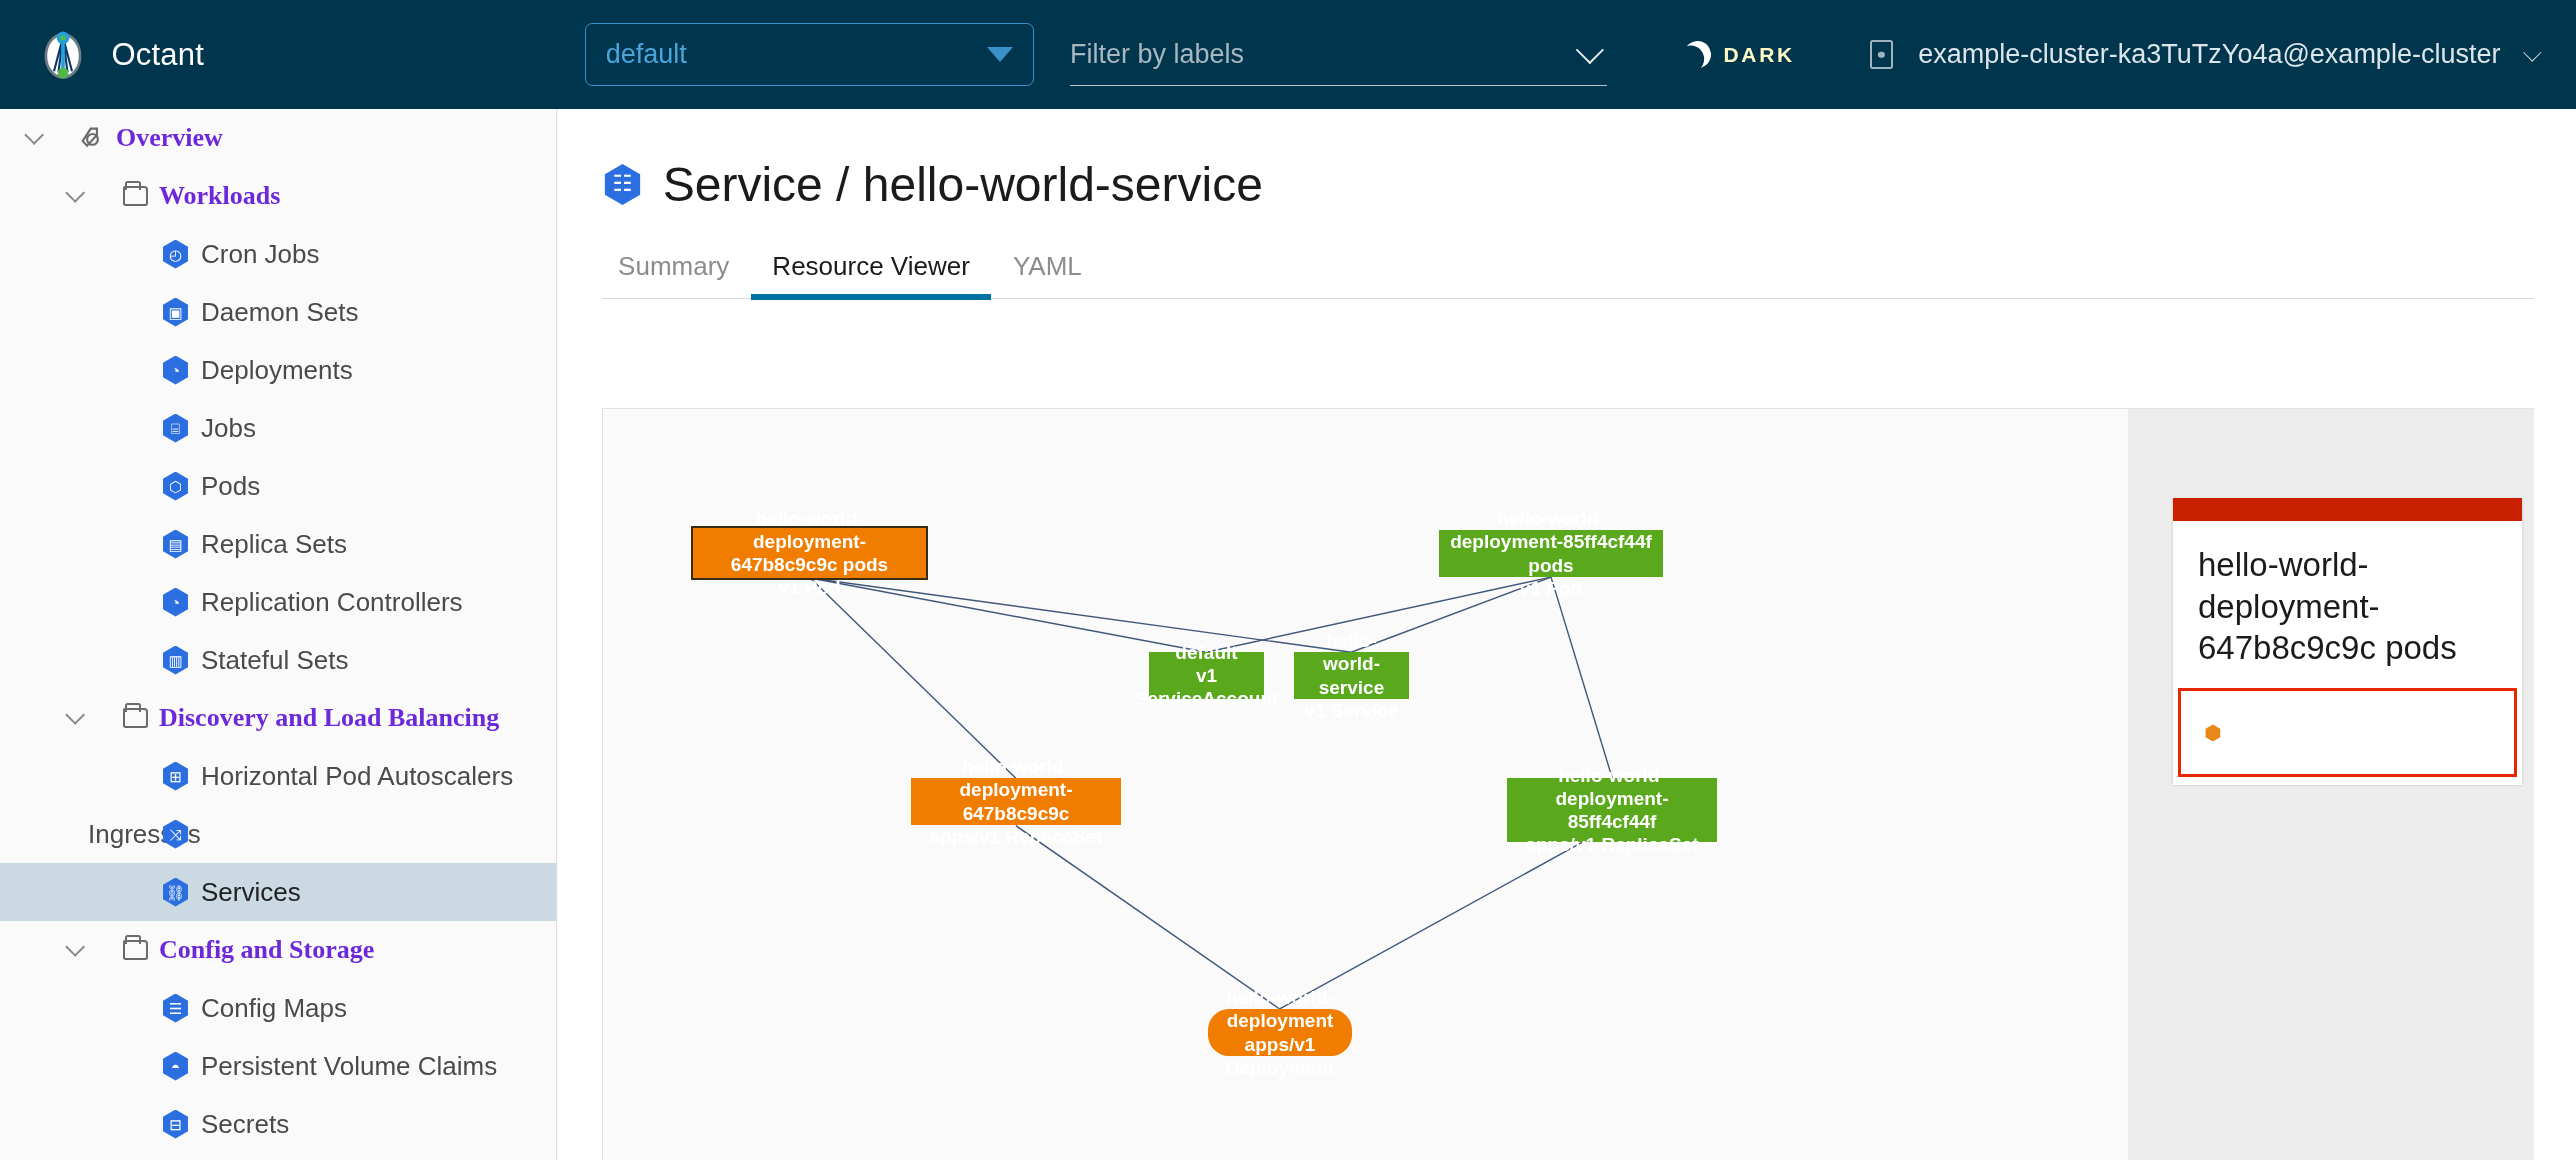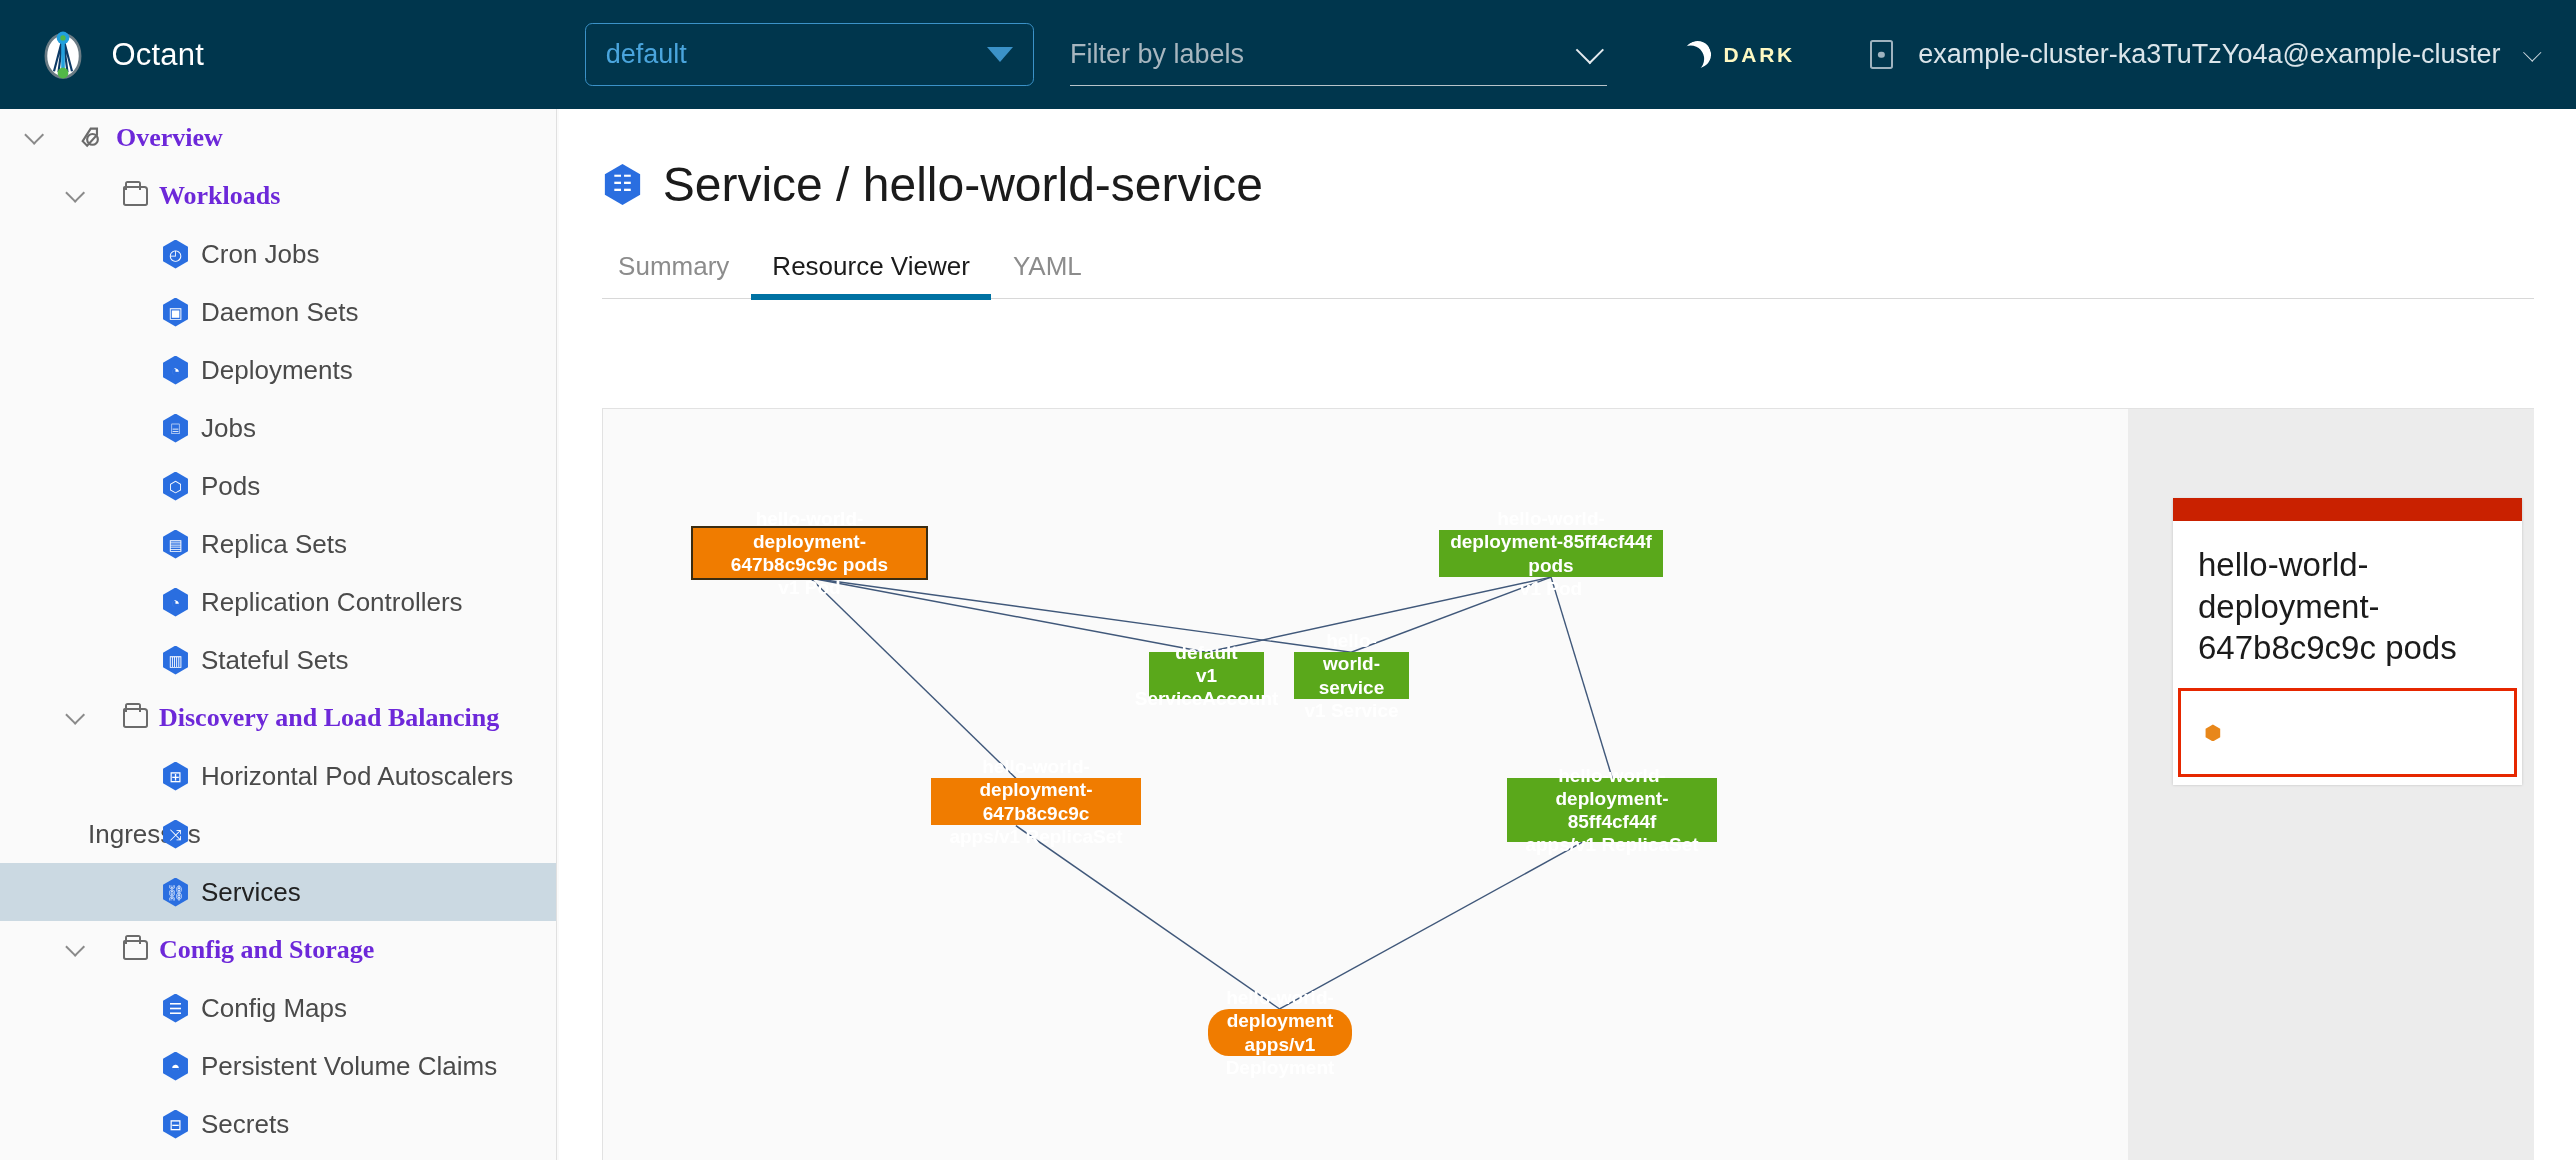--- a/index.html
+++ b/index.html
@@ -372,21 +372,21 @@
         </div>
         <div class="node green" style="left: 836px; top: 121px; width: 224px; height: 47px;">
           <div><span>hello-world-deployment-85ff4cf44f pods</span><br><span>v1 Pod</span></div>
         </div>
         <div class="node green" style="left: 546px; top: 243px; width: 115px; height: 47px;">
           <div><span>default</span><br><span>v1 ServiceAccount</span></div>
         </div>
         <div class="node green" style="left: 691px; top: 243px; width: 115px; height: 47px;">
           <div><span>hello-world-service</span><br><span>v1 Service</span></div>
         </div>
-        <div class="node orange" style="left: 308px; top: 369px; width: 210px; height: 47px; margin-left: 20px;">
+        <div class="node orange" style="left: 308px; top: 369px; width: 210px; height: 47px;">
           <div><span>hello-world-deployment-647b8c9c9c</span><br><span>apps/v1 ReplicaSet</span></div>
         </div>
         <div class="node green" style="left: 904px; top: 369px; width: 210px; height: 64px;">
           <div><span>hello-world-deployment-85ff4cf44f</span><br><span>apps/v1 ReplicaSet</span></div>
         </div>
         <div class="node orange" style="left: 605px; top: 600px; width: 144px; height: 47px; border-radius: 21px;">
           <div><span>hello-world-deployment</span><br><span>apps/v1 Deployment</span></div>
         </div>
       </div>
 

